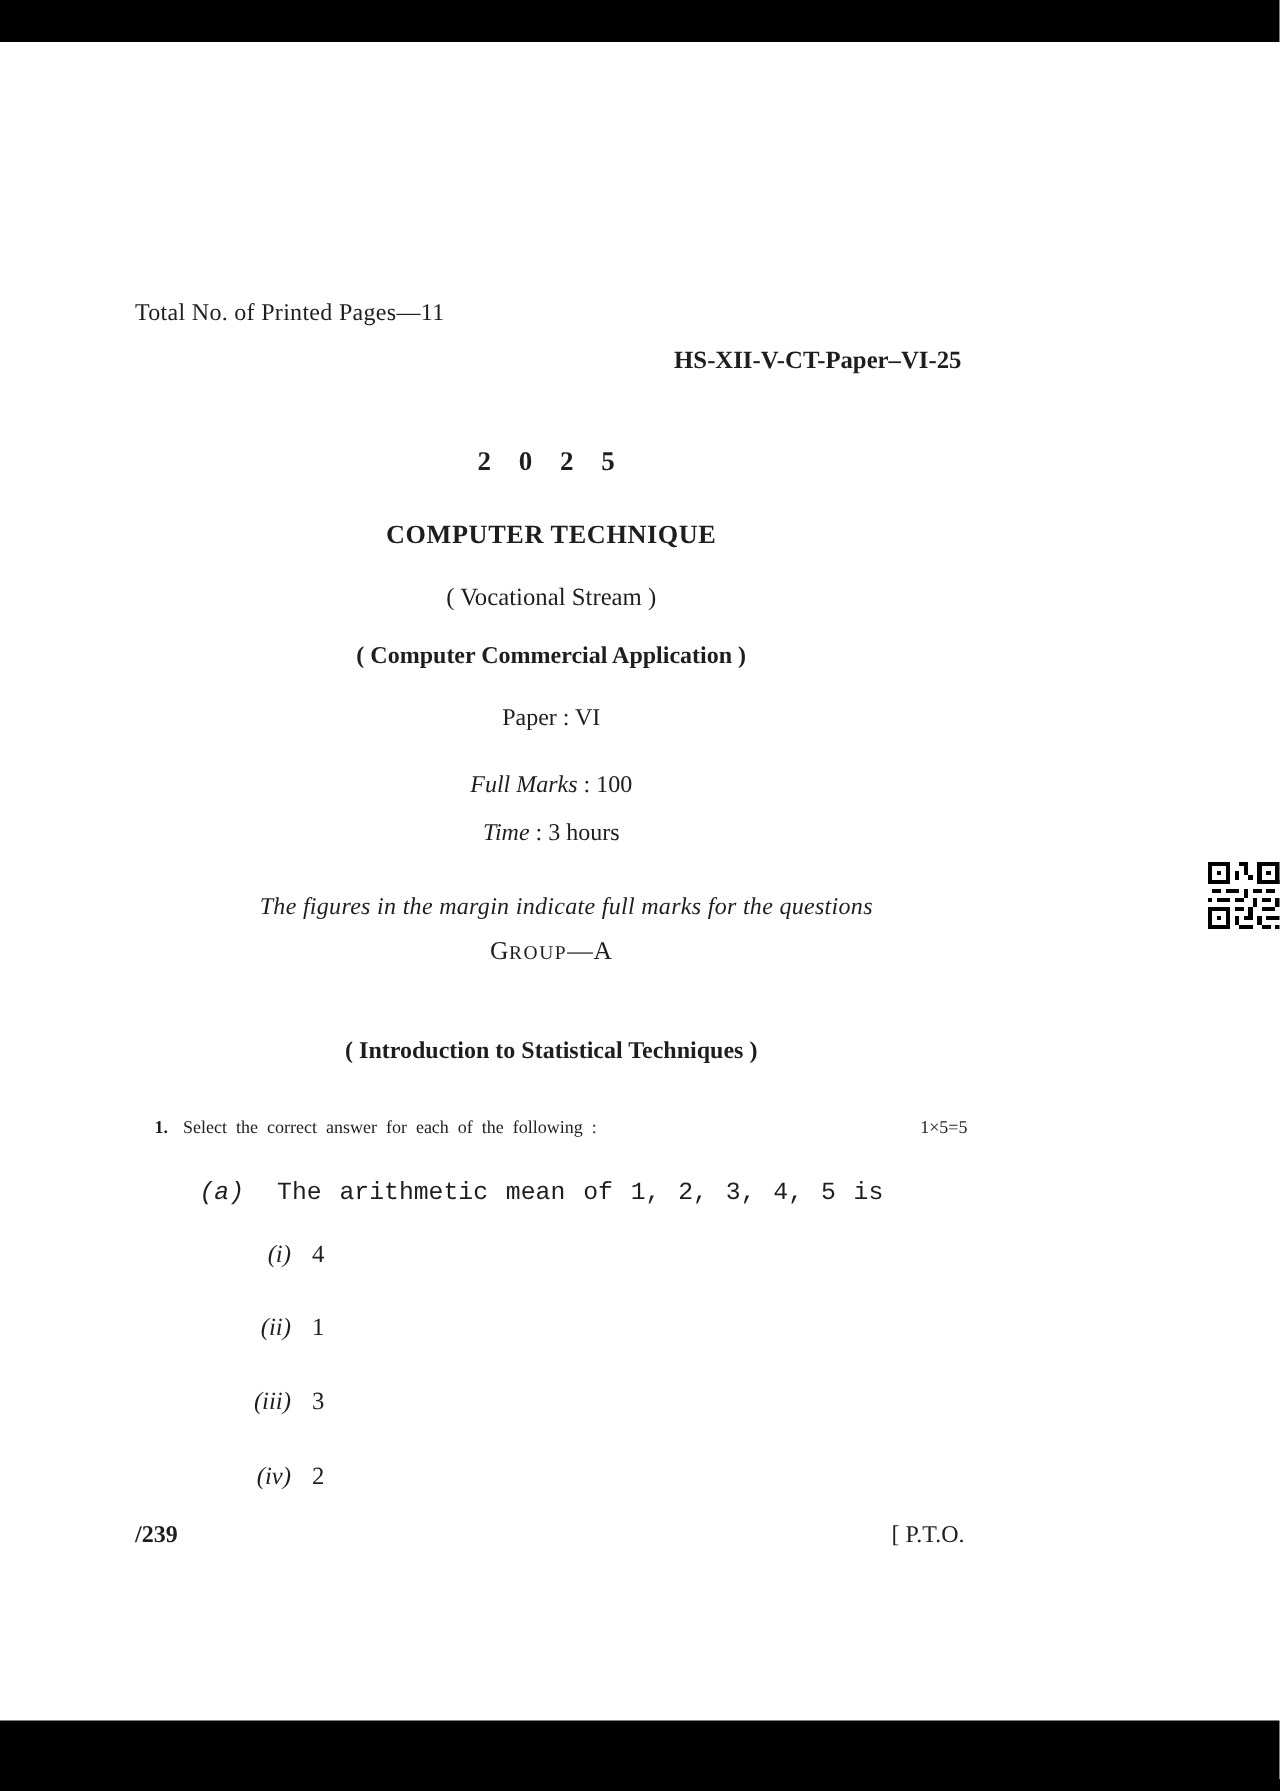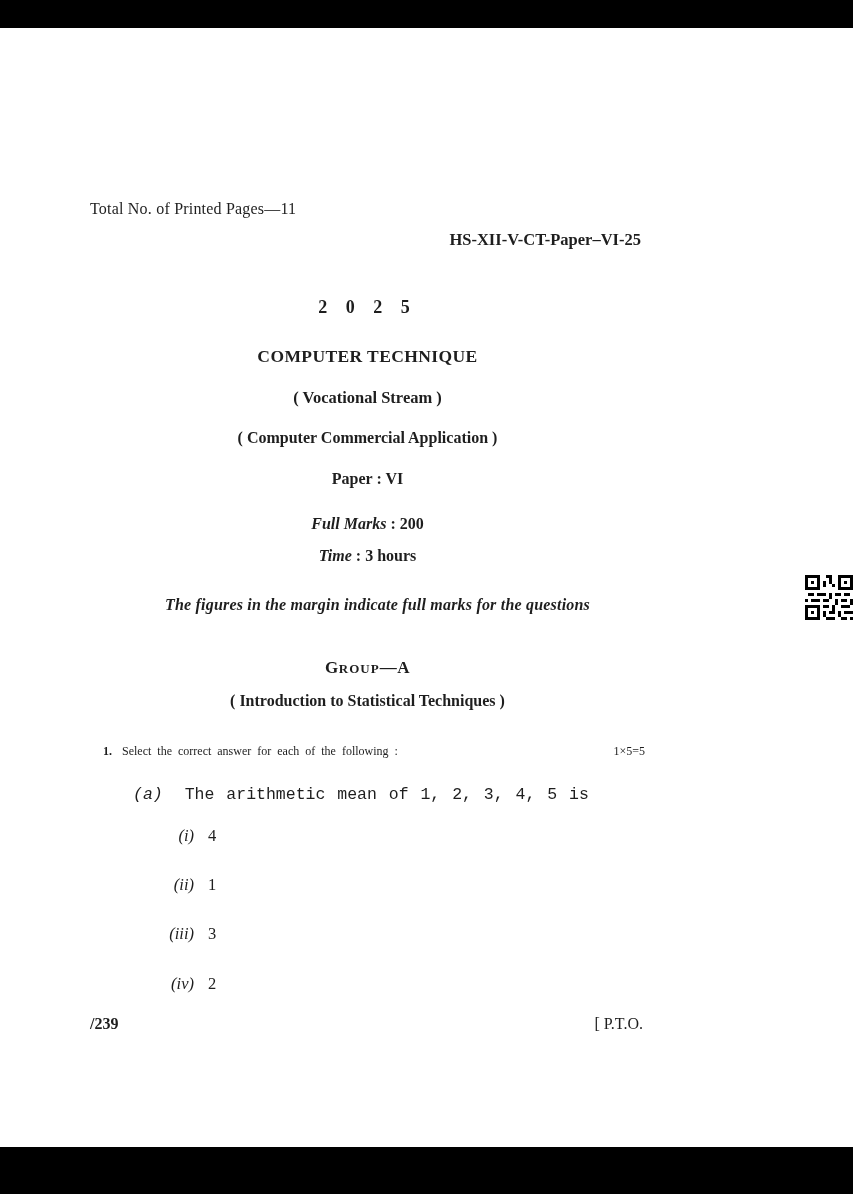--- a/index.html
+++ b/index.html
@@ -15,21 +15,20 @@
   .bar-top { top: 0; height: 28px; }
   .bar-bottom { top: 1147px; height: 47px; }
 
   .abs { position: absolute; }
 
   .center-col {
     position: absolute;
     left: 0;
     width: 735px;
     text-align: center;
-    font-weight: bold;
   }
 
   .printed-pages {
     left: 90px; top: 200px;
     font-size: 16px;
     letter-spacing: 0.2px;
   }
   .paper-code {
     right: 212px; top: 230px;
     font-size: 16.5px;
@@ -79,21 +78,21 @@
     padding-left: 20px;
   }
 
   .qr {
     position: absolute;
     right: 0px; top: 574px;
     width: 48px; height: 46px;
   }
 
   .group-title {
-    top: 658px;
+    top: 624px;
     font-size: 17px;
     letter-spacing: 0.5px;
   }
   .group-title .small-caps { font-size: 13px; letter-spacing: 1px; }
 
   .group-subtitle {
     top: 692px;
     font-size: 16px;
     font-weight: bold;
   }
@@ -154,21 +153,21 @@
 <div class="center-col year">2 0 2 5</div>
 
 <div class="center-col subject">COMPUTER TECHNIQUE</div>
 
 <div class="center-col stream">( Vocational Stream )</div>
 
 <div class="center-col application">( Computer Commercial Application )</div>
 
 <div class="center-col paper-no">Paper : VI</div>
 
-<div class="center-col full-marks"><span class="italic">Full Marks</span> <span>: 200</span></div>
+<div class="center-col full-marks"><span class="italic">Full Marks</span> <span>: 100</span></div>
 
 <div class="center-col time-row"><span class="italic">Time</span> <span>: 3 hours</span></div>
 
 <div class="center-col instruction">The figures in the margin indicate full marks for the questions</div>
 
 <svg class="qr" viewBox="0 0 16 15" shape-rendering="crispEdges">
   <rect x="0" y="0" width="16" height="15" fill="#ffffff"></rect>
   <g fill="#000000">
     <rect x="0" y="0" width="5" height="1"></rect>
       <rect x="0" y="1" width="1" height="4"></rect>

